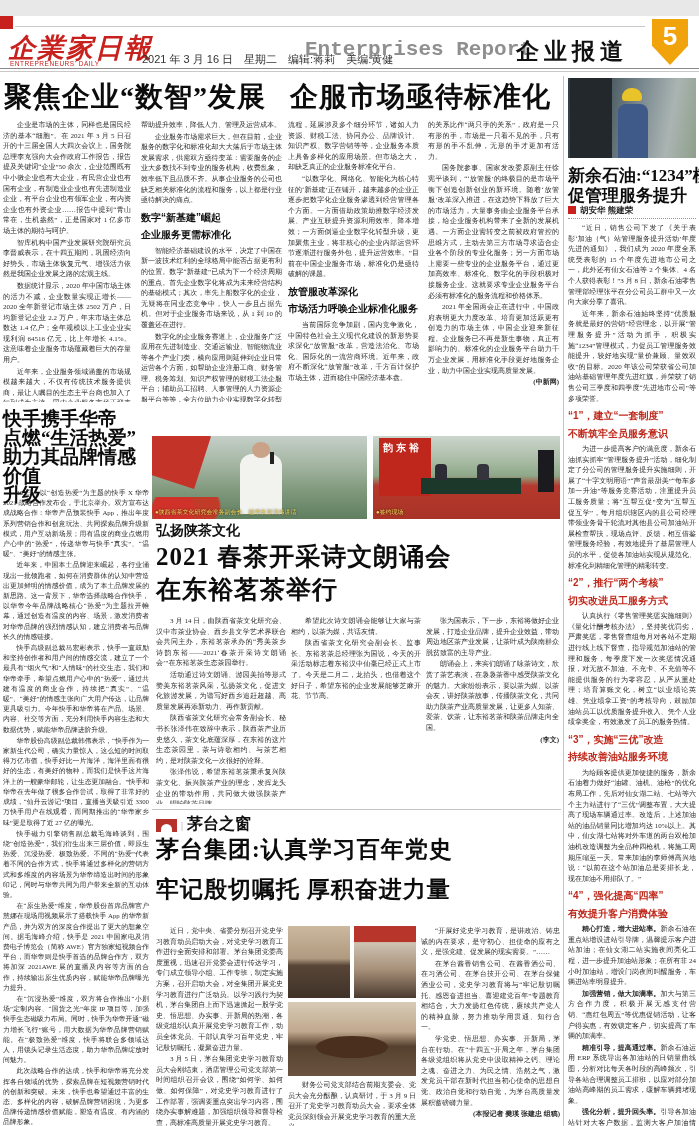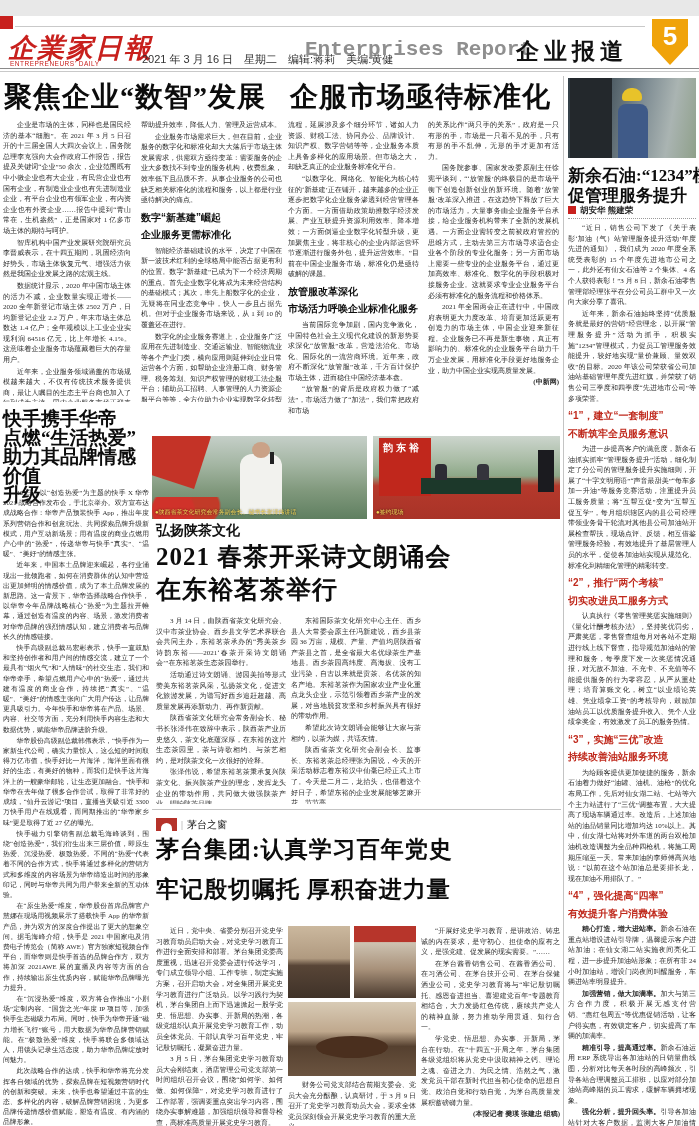--- a/index.html
+++ b/index.html
@@ -42,21 +42,21 @@
   
   .photo{overflow:hidden;}
   .photocap{position:absolute;left:3px;bottom:2px;font-size:6px;color:#f5d75a;
             text-shadow:0 0 2px rgba(0,0,0,.8);white-space:nowrap;font-family:"Liberation Sans",sans-serif;}
   
   .byline{font-size:8.5px;font-weight:700;color:#222;font-family:"Liberation Sans",sans-serif;}
   .bsq{display:inline-block;width:8px;height:8px;background:#c8201d;margin-right:4px;vertical-align:-1px;}
   .dots{border-top:1px dotted #999;}
   .mtlogo{width:21px;height:13px;background:#b5322a;position:relative;display:inline-block;vertical-align:-3px;}
   .mtlogo .arch{position:absolute;left:5px;bottom:0;width:11px;height:8px;background:#fff;border-radius:6px 6px 0 0;}
-  .mtk-label{font-family:"Liberation Sans",sans-serif;font-weight:400;font-size:10px;color:#111;text-align:right;}
+  .mtk-label{font-family:"Liberation Sans",sans-serif;font-weight:700;font-size:16px;color:#111;text-align:right;}
   .mtk-bar{color:#999;font-size:10px;margin:0 4px;}
 </style>
 </head>
 <body>
 
 <div id="page">
 
   <div class="abs corner"></div>
   <div class="abs hairline"></div>
   <div class="abs logo-cn">企業家日報</div>
@@ -88,21 +88,20 @@
     <p>智能经济基础建设的水平，决定了中国在新一波技术红利的全球格局中能否占据更有利的位置。数字“新基建”已成为下一个经济周期的重点。首先企业数字化将成为未来经营结构的基础模式；其次，率先上船数字化的企业，无疑将在同业态竞争中，快人一步且占据先机。但对于企业服务市场来说，从 1 到 10 的覆盖还在进行。</p>
     <p>数字化的企业服务赛道上，企业服务广泛应用在先进制造业、交通运输业、智能物流业等各个产业门类，横向应用则延伸到企业日常运营各个方面，如帮助企业注册工商、财务管理、税务筹划、知识产权管理的财税工法企服平台；辅助员工招聘、人事管理的人力资源企服平台等等，全方位助力企业实现数字化转型升级。</p>
 
   </div>
   <div class="abs art-col" style="left:288px;top:104px;width:131px;height:311px;">
     <p style="text-indent:0;">流程，延展涉及多个细分环节，诸如人力资源、财税工法、协同办公、品牌设计、知识产权、数字营销等等，企业服务本质上具备多样化的应用场景。但市场之大，却缺乏真正的企业服务标准化平台。</p>
     <p>“以数字化、网络化、智能化为核心特征的‘新基建’正在铺开，越来越多的企业正逐步把数字化企业服务渗透到经营管理各个方面。一方面借助政策助推数字经济发展、产业互联提升资源利用效率、降本增效；一方面倒逼企业数字化转型升级，更加聚焦主业，将非核心的企业内部运营环节逐渐进行服务外包，提升运营效率。”目前在中国企业服务市场，标准化仍是亟待破解的课题。</p>
     <p class="sub">放管服改革深化</p>
     <p class="sub" style="margin-top:0 !important;">市场活力呼唤企业标准化服务</p>
     <p>当前国际竞争加剧，国内竞争激化，中国特色社会主义现代化建设的新形势要求深化“放管服”改革，营造法治化、市场化、国际化的一流营商环境。近年来，政府不断深化“放管服”改革，千方百计保护市场主体，进而稳住中国经济基本盘。</p>
-    <p>“放管服”的背后是政府权力做了“减法”，市场活力做了“加法”，我们常把政府和市场</p>
   </div>
   <div class="abs art-col" style="left:428px;top:104px;width:131px;height:311px;">
     <p style="text-indent:0;">的关系比作“两只手的关系”，政府是一只有形的手，市场是一只看不见的手，只有有形的手不乱伸，无形的手才更加有活力。</p>
     <p>国务院参事、国家发改委原副主任徐宪平谈到，“‘放管服’的终极目的是市场平衡下创造创新创业的新环境。随着‘放管服’改革深入推进，在这趋势下释放了巨大的市场活力，大量事务由企业服务平台承接，给企业服务机构带来了全新的发展机遇。一方面企业需转变之前被政府管控的思维方式，主动去第三方市场寻求适合企业各个阶段的专业化服务；另一方面市场上需要一些专业的企业服务平台，通过更加高效率、标准化、数字化的手段积极对接服务企业。这就要求专业企业服务平台必须有标准化的服务流程和价格体系。</p>
     <p>2021 年全国两会正在进行中，中国政府表明更大力度改革、培育更加活跃更有创造力的市场主体，中国企业迎来新征程。企业服务已不再是新生事物，真正有影响力的、标准化的企业服务平台助力千万企业发展，用标准化手段更好地服务企业，助力中国企业实现高质量发展。</p>
     <p class="credit">(中新网)</p>
   </div>
 
   <div class="abs h-k" style="left:3px;top:393px;width:150px;">
     <div>快手携手华帝</div>
@@ -145,23 +144,27 @@
   <div class="abs h-tea" style="left:156px;top:524px;">2021 春茶开采诗文朗诵会</div>
   <div class="abs h-tea" style="left:156px;top:557px;">在东裕茗茶举行</div>
 
   <div class="abs art-col" style="left:156px;top:600px;width:130px;height:188px;">
     <p>3 月 14 日，由陕西省茶文化研究会、汉中市茶业协会、西乡县文学艺术界联合会共同主办，东裕茗茶承办的“秀美茶乡 诗韵东裕——2021‘春茶开采诗文朗诵会’”在东裕茗茶生态茶园举行。</p>
     <p>活动通过诗文朗诵、游园美拍等形式赞美东裕茗茶风采，弘扬茶文化，促进文化旅游发展，为谱写好西乡追赶超越、高质量发展再添新动力、再作新贡献。</p>
     <p>陕西省茶文化研究会常务副会长、秘书长张泽伟在致辞中表示，陕西茶产业历史悠久，茶文化底蕴深厚，在东裕的这片生态茶园里，茶与诗歌相约、与茶艺相约，是对陕茶文化一次很好的诠释。</p>
     <p>张泽伟说，希望东裕茗茶秉承复兴陕茶文化、振兴陕茶产业的理念，发挥龙头企业的带动作用，共同做大做强陕茶产业，唱响陕茶品牌。</p>
   </div>
   <div class="abs art-col" style="left:291px;top:600px;width:130px;height:188px;">
-    <p>东裕国际茶文化研究中心主任、西乡县人大常委会原主任冯新建说，西乡县茶园 36 万亩，规模、产量、产值均居陕西省产茶县之首，是全省最大名优绿茶生产基地县。西乡茶园高纬度、高海拔、没有工业污染，自古以来就是贡茶、名优茶的知名产地。东裕茗茶作为国家农业产业化重点龙头企业，示范引领着西乡茶产业的发展，对当地脱贫攻坚和乡村振兴具有很好的带动作用。</p>
     <p>希望此次诗文朗诵会能够让大家与茶相约，以茶为媒，共话友情。</p>
     <p>陕西省茶文化研究会副会长、监事长、东裕茗茶总经理张为国说，今天的开采活动标志着东裕汉中仙毫已经正式上市了。今天是二月二，龙抬头，也借着这个好日子，希望东裕的企业发展能够芝麻开花、节节高。</p>
+  </div>
+  <div class="abs art-col" style="left:426px;top:600px;width:133px;height:188px;">
+    <p>张为国表示，下一步，东裕将做好企业发展，打造企业品牌，提升企业效益，带动周边地区茶产业发展，让茶叶成为陕南群众脱贫致富的主导产业。</p>
+    <p>朗诵会上，来宾们朗诵了咏茶诗文，欣赏了茶艺表演，在袅袅茶香中感受陕茶文化的魅力。大家纷纷表示，要以茶为媒、以茶会友，讲好陕茶故事，传播陕茶文化，共同助力陕茶产业高质量发展，让更多人知茶、爱茶、饮茶，让东裕茗茶和陕茶品牌走向全国。</p>
+    <p class="credit">(李文)</p>
   </div>
 
   <div class="abs hrule-mt"></div>
   <div class="abs" style="left:156px;top:798px;">
     <span class="mtlogo"><span class="arch"></span></span><span class="mtk-bar">|</span><span class="mtk-label">茅台之窗</span>
   </div>
   <div class="abs h-mt" style="left:156px;top:858px;">牢记殷切嘱托 厚积奋进力量</div>
   <div class="abs h-mt" style="left:156px;top:818px;">茅台集团:认真学习百年党史</div>
 
   <div class="abs art-col" style="left:156px;top:910px;width:127px;height:214px;">

